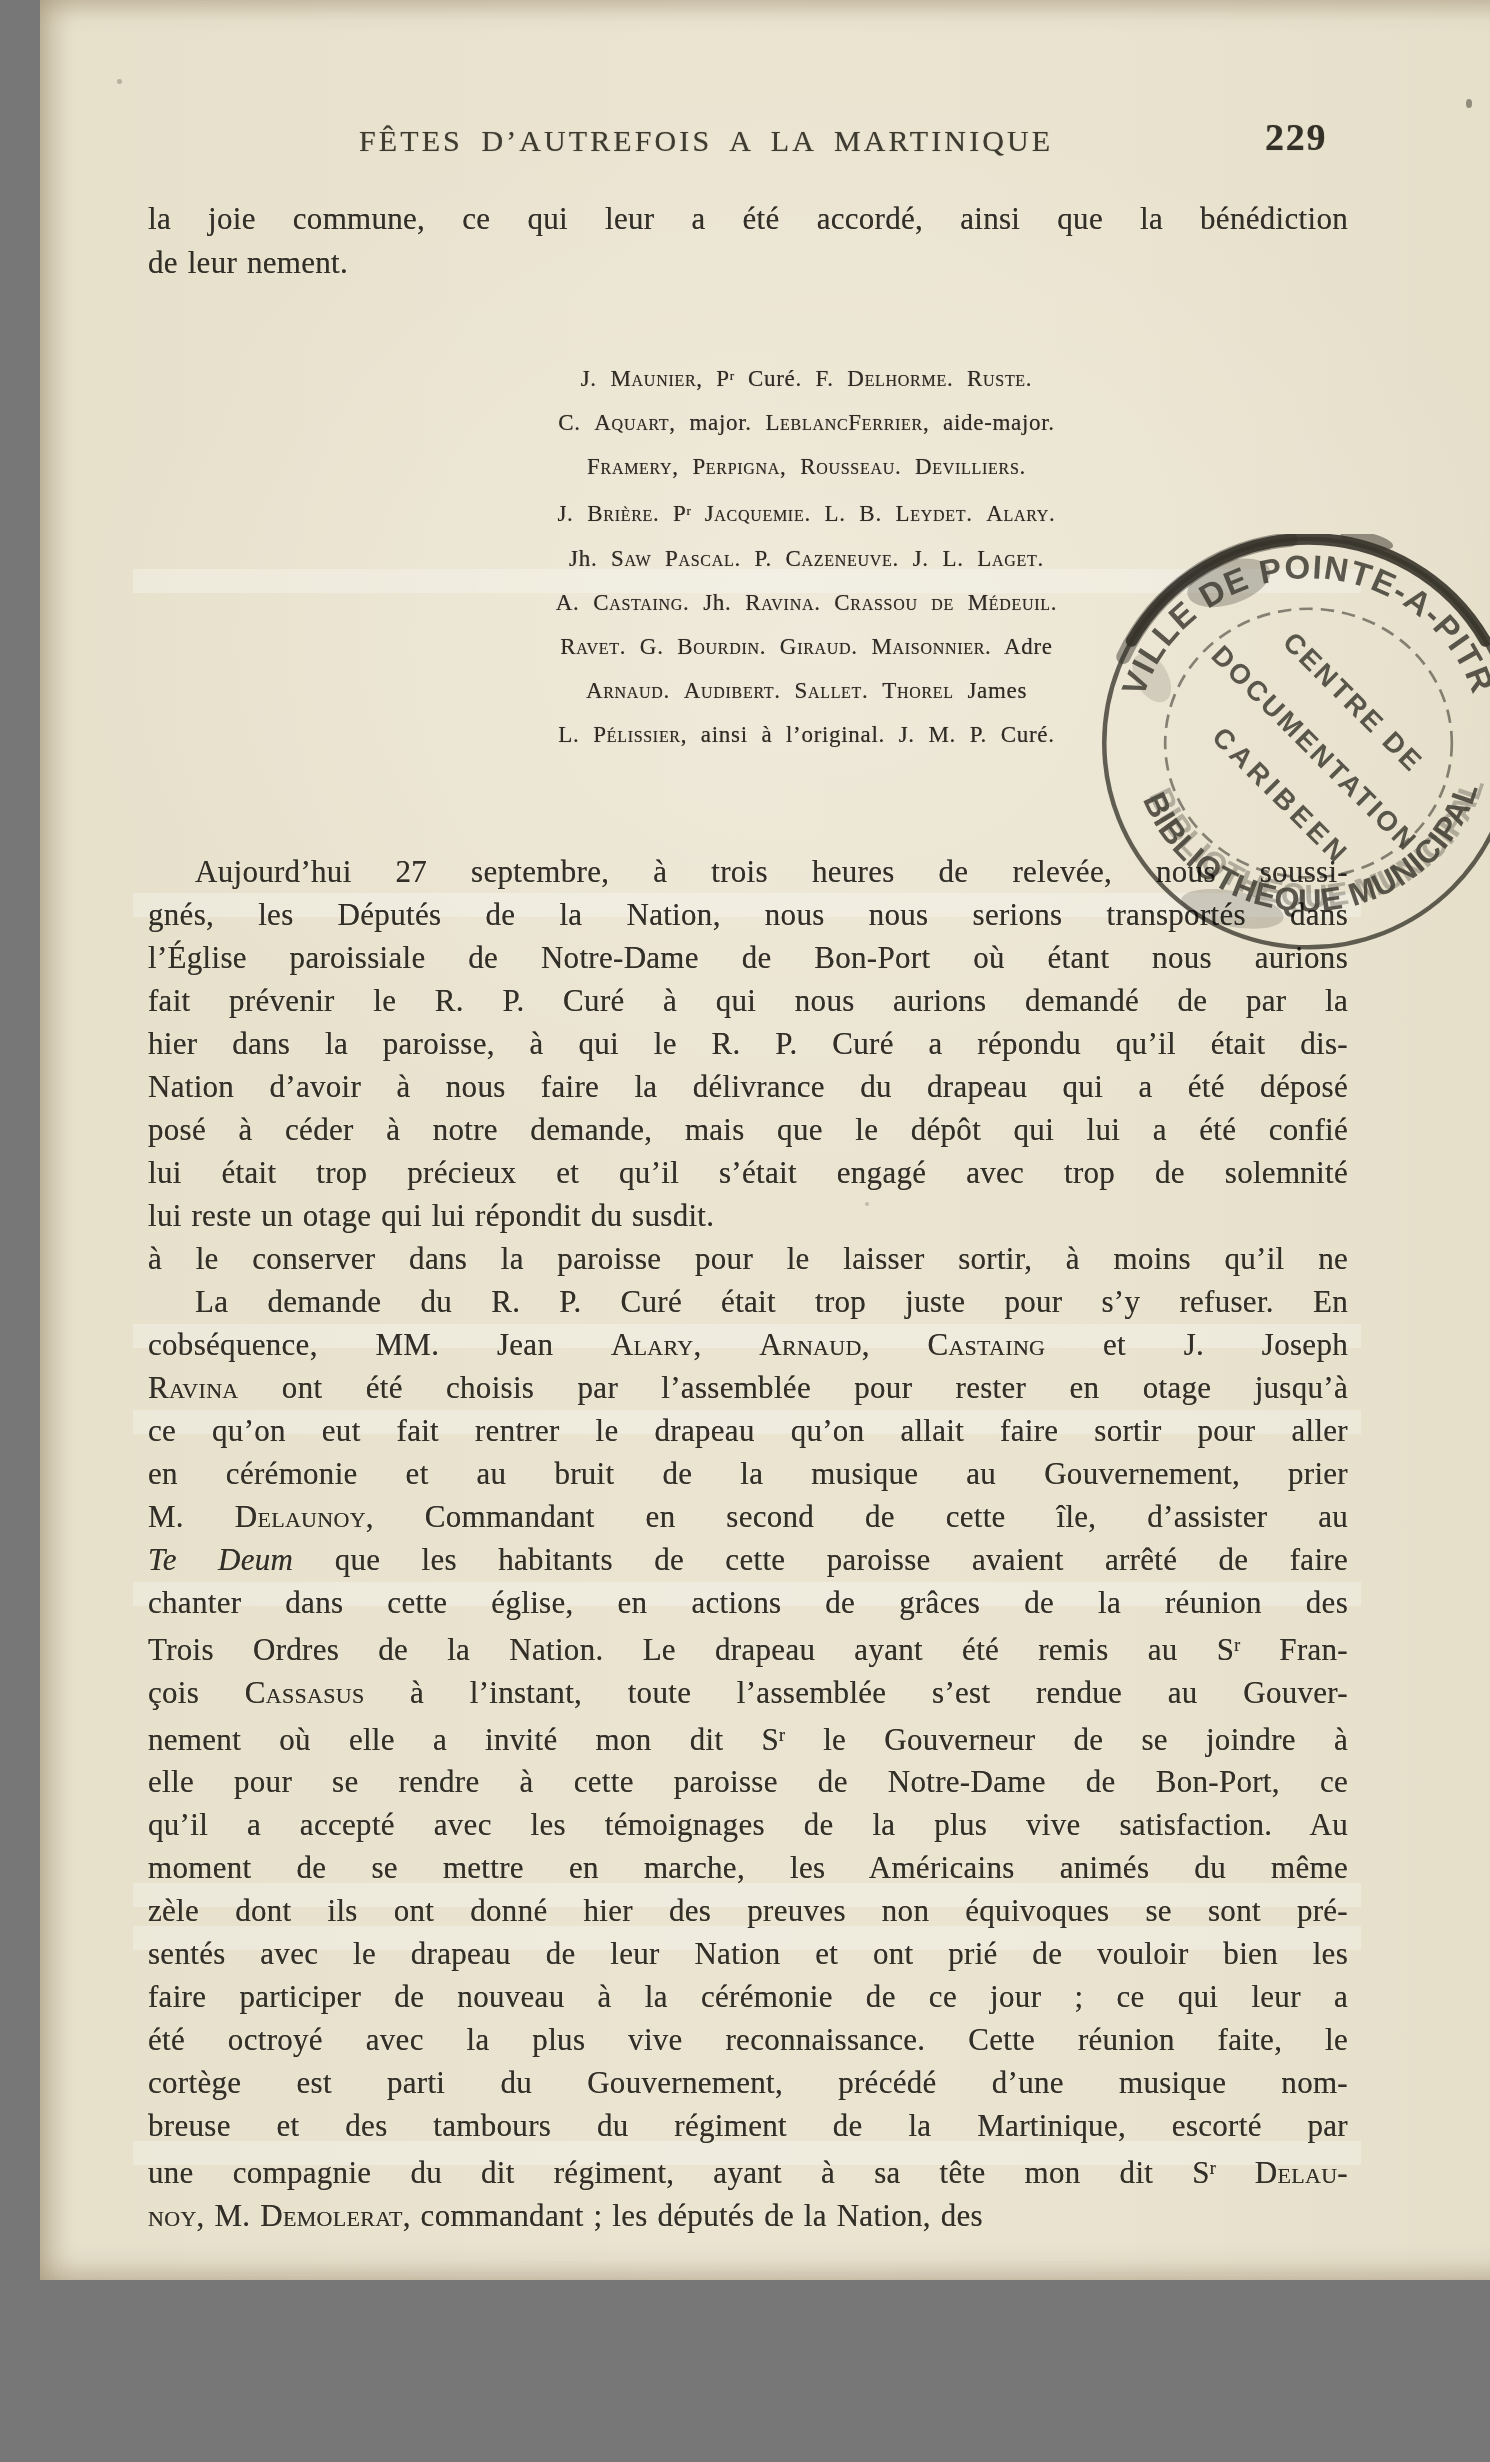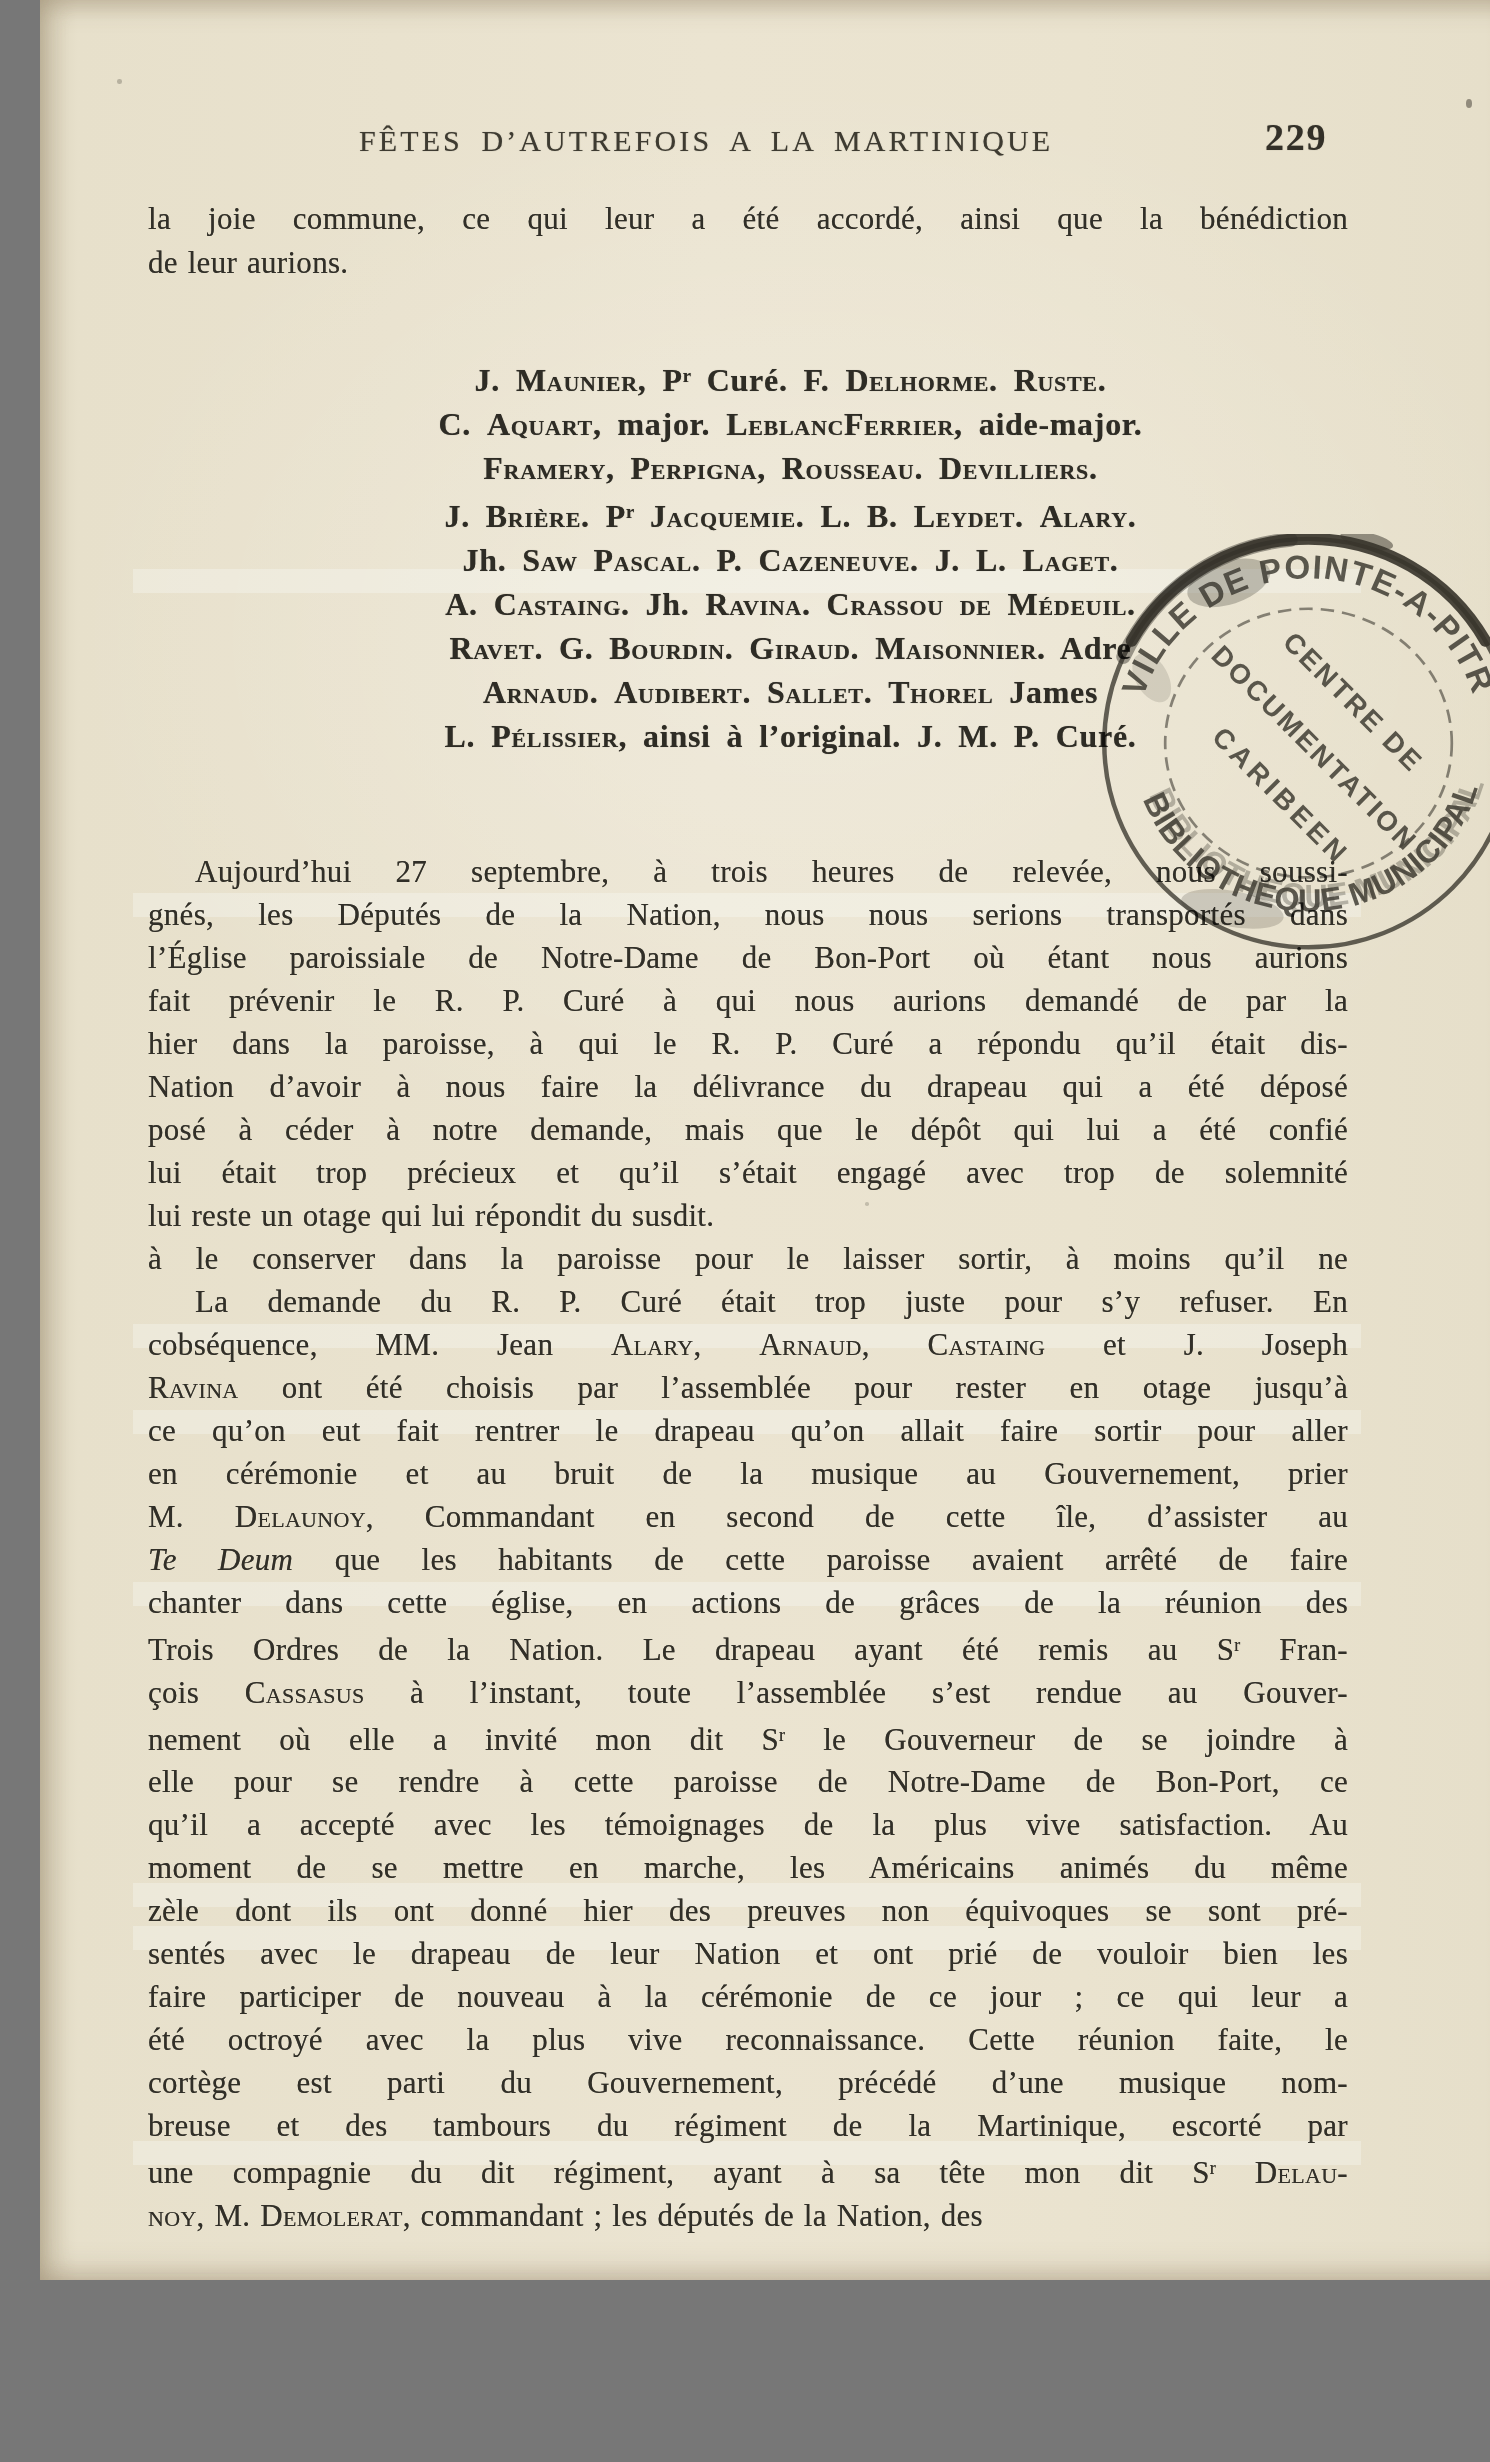--- a/index.html
+++ b/index.html
@@ -23,22 +23,22 @@
     text-shadow:0 0 0.9px rgba(62,59,49,.55);
   }
   .page-number{
     position:absolute;left:1225px;top:115px;font-size:38px;font-weight:600;color:#333028;
     text-shadow:0 0 0.9px rgba(51,48,40,.5);letter-spacing:1.8px;
   }
   .textblock{position:absolute;left:108px;width:1200px;font-size:31px;line-height:44px;
     letter-spacing:0.3px;word-spacing:1.8px;text-shadow:0 0 0.6px rgba(49,47,40,.65);}
   .intro{top:197px;}
   .bodytext{top:850px;line-height:43px;}
-  .sigs{position:absolute;left:284px;width:933px;top:354px;font-size:32px;line-height:44px;
-    color:#2e2c25;word-spacing:7.2px;letter-spacing:0.7px;text-shadow:0 0 0.7px rgba(46,44,37,.6);font-weight:bold;}
+  .sigs{position:absolute;left:300px;width:933px;top:354px;font-size:23px;line-height:44px;
+    color:#2e2c25;word-spacing:7.2px;letter-spacing:0.7px;text-shadow:0 0 0.7px rgba(46,44,37,.6);}
   .line{text-align:justify;text-align-last:justify;}
   .line.no-just{text-align:left;text-align-last:left;}
   .line.ind{text-indent:47px;}
   .sigs .line{text-align:center;text-align-last:center;}
   .sc{font-variant:small-caps;}
   .it{font-style:italic;}
   .sup{font-size:.58em;vertical-align:.48em;letter-spacing:0;}
   .stamp{position:absolute;left:1058px;top:534px;width:421px;height:420px;
     mix-blend-mode:multiply;opacity:.92;pointer-events:none;}
   .stamp text{font-family:"Liberation Sans","DejaVu Sans",sans-serif;font-weight:700;
@@ -58,21 +58,21 @@
     <div class="band" style="top:1883px"></div>
     <div class="band" style="top:1926px"></div>
     <div class="band" style="top:2141px"></div>
   </div>
 
   <div class="header-title">FÊTES D’AUTREFOIS A LA MARTINIQUE</div>
   <div class="page-number">229</div>
 
   <div class="textblock intro">
       <div class="line"><span>la joie commune, ce qui leur a été accordé, ainsi que la bénédiction</span></div>
-      <div class="line no-just"><span>de leur aurions.</span></div>
+      <div class="line no-just"><span>de leur nement.</span></div>
     </div>
 
   <div class="sigs">
       <div class="line"><span>J. </span><span class="sc">Maunier</span><span>, P</span><span class="sup">r</span><span> Curé. F. </span><span class="sc">Delhorme</span><span>. </span><span class="sc">Ruste</span><span>.</span></div>
       <div class="line"><span>C. </span><span class="sc">Aquart</span><span>, major. </span><span class="sc">LeblancFerrier</span><span>, aide-major.</span></div>
       <div class="line"><span class="sc">Framery, Perpigna, Rousseau. Devilliers.</span></div>
       <div class="line"><span>J. </span><span class="sc">Brière</span><span>. P</span><span class="sup">r</span><span> </span><span class="sc">Jacquemie</span><span>. L. B. </span><span class="sc">Leydet</span><span>. </span><span class="sc">Alary</span><span>.</span></div>
       <div class="line"><span>Jh. </span><span class="sc">Saw Pascal</span><span>. P. </span><span class="sc">Cazeneuve</span><span>. J. L. </span><span class="sc">Laget</span><span>.</span></div>
       <div class="line"><span>A. </span><span class="sc">Castaing</span><span>. Jh. </span><span class="sc">Ravina</span><span>. </span><span class="sc">Crassou de Médeuil</span><span>.</span></div>
       <div class="line"><span class="sc">Ravet</span><span>. G. </span><span class="sc">Bourdin</span><span>. </span><span class="sc">Giraud</span><span>. </span><span class="sc">Maisonnier</span><span>. Adre</span></div>

